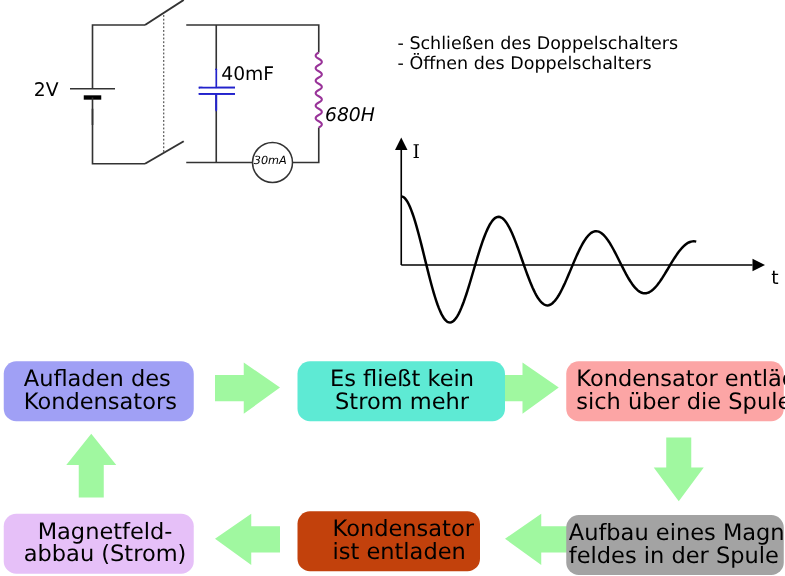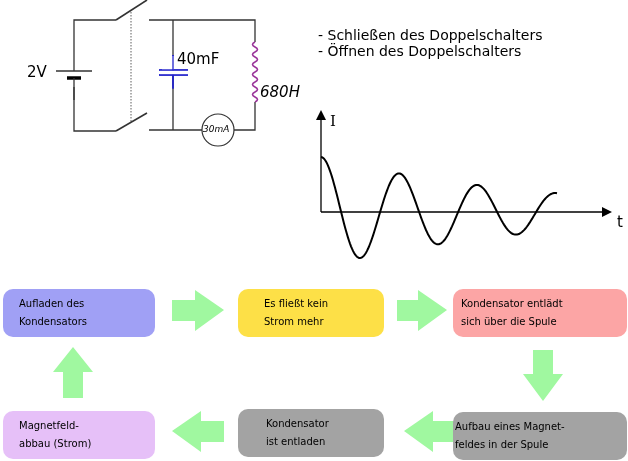--- a/index.html
+++ b/index.html
@@ -3,21 +3,21 @@
   <meta charset="utf-8">
   <style>
     html, body { margin: 0; padding: 0; background: #ffffff; }
     body { width: 628px; height: 461px; position: relative; overflow: hidden;
            font-family: "DejaVu Sans", sans-serif; color: #000; }
     .abs { position: absolute; }
     svg { position: absolute; left: 0; top: 0; }
     .label { font-size: 15px; line-height: 17px; white-space: nowrap; }
     .desc { position: absolute; left: 318px; top: 27px; font-size: 14px; line-height: 16px; }
     .desc div { white-space: nowrap; }
-    .box { position: absolute; border-radius: 10px; font-size: 10px; line-height: 18px;
+    .box { position: absolute; border-radius: 10px; font-size: 18px; line-height: 18px;
            box-sizing: border-box; display: flex; align-items: center; }
     .box span { display: block; white-space: pre; }
   </style>
 </head>
 <body>
 
 <svg width="628" height="461">
   <g fill="none" stroke="#333" stroke-width="1.3">
 
     <polyline points="116,20 74,20 74,52"></polyline>
@@ -82,32 +82,32 @@
   <div>- Öffnen des Doppelschalters</div>
 </div>
 
 <div class="abs label" style="left:330px;top:113px;font-family:'DejaVu Serif',serif;">I</div>
 <div class="abs label" style="left:617px;top:214px;">t</div>
 
 <div class="box" id="b0" style="left: 3px; top: 289px; width: 152px; height: 48px; padding-left: 16px; background: rgb(160, 160, 245);">
   <span>Aufladen des
 Kondensators</span>
 </div>
-<div class="box" id="b1" style="left: 238px; top: 289px; width: 146px; height: 48px; padding-left: 26px; background: #fde047;">
+<div class="box" id="b1" style="left: 238px; top: 289px; width: 166px; height: 48px; padding-left: 26px; background: #5eead4; text-align: center;">
   <span>Es fließt kein
 Strom mehr</span>
 </div>
 <div class="box" id="b2" style="left: 453px; top: 289px; width: 174px; height: 48px; padding-left: 8px; background: #fca5a5;">
   <span>Kondensator entlädt
 sich über die Spule</span>
 </div>
 <div class="box" id="b3" style="left: 453px; top: 412px; width: 174px; height: 48px; padding-left: 2px; background: #a3a3a3;">
   <span>Aufbau eines Magnet-
 feldes in der Spule</span>
 </div>
-<div class="box" id="b4" style="left: 238px; top: 409px; width: 146px; height: 48px; padding-left: 28px; background: #a3a3a3;">
+<div class="box" id="b4" style="left: 238px; top: 409px; width: 146px; height: 48px; padding-left: 28px; background: #c2410c;">
   <span>Kondensator
 ist entladen</span>
 </div>
-<div class="box" id="b5" style="left: 3px; top: 411px; width: 152px; height: 48px; padding-left: 16px; background: rgb(230, 192, 248);">
+<div class="box" id="b5" style="left: 3px; top: 411px; width: 152px; height: 48px; padding-left: 16px; background: rgb(230, 192, 248); text-align: center;">
   <span>Magnetfeld-
 abbau (Strom)</span>
 </div>
 
 </body></html>

